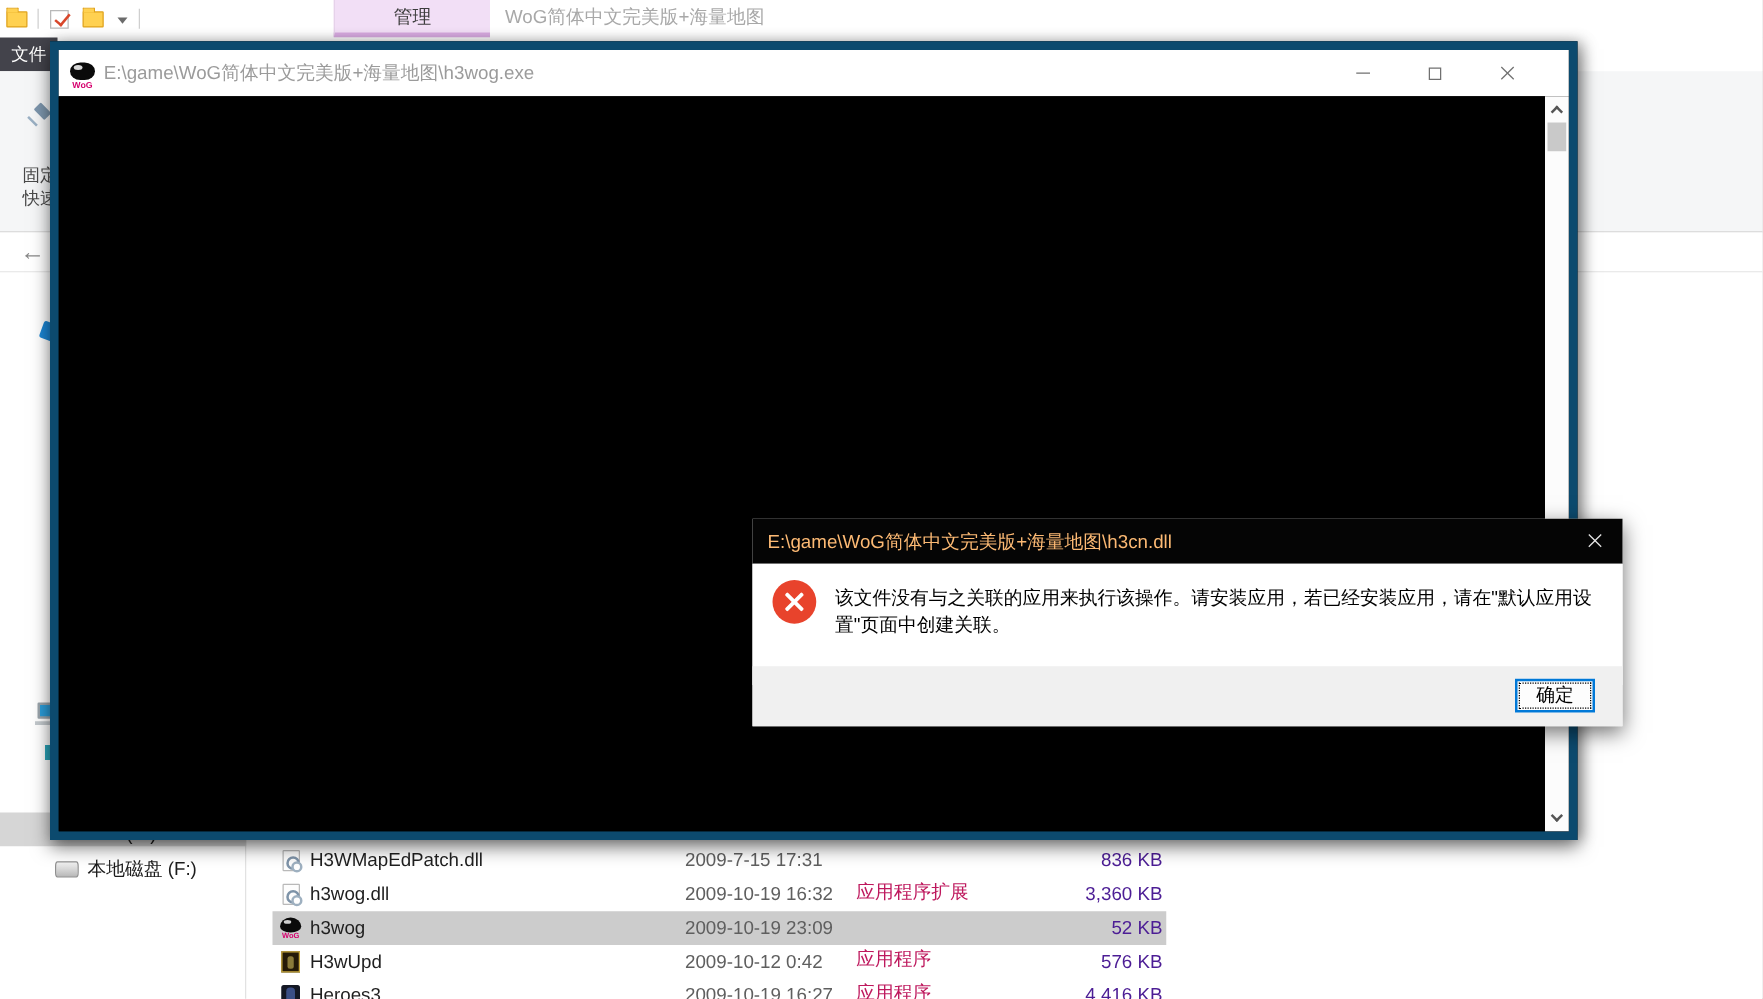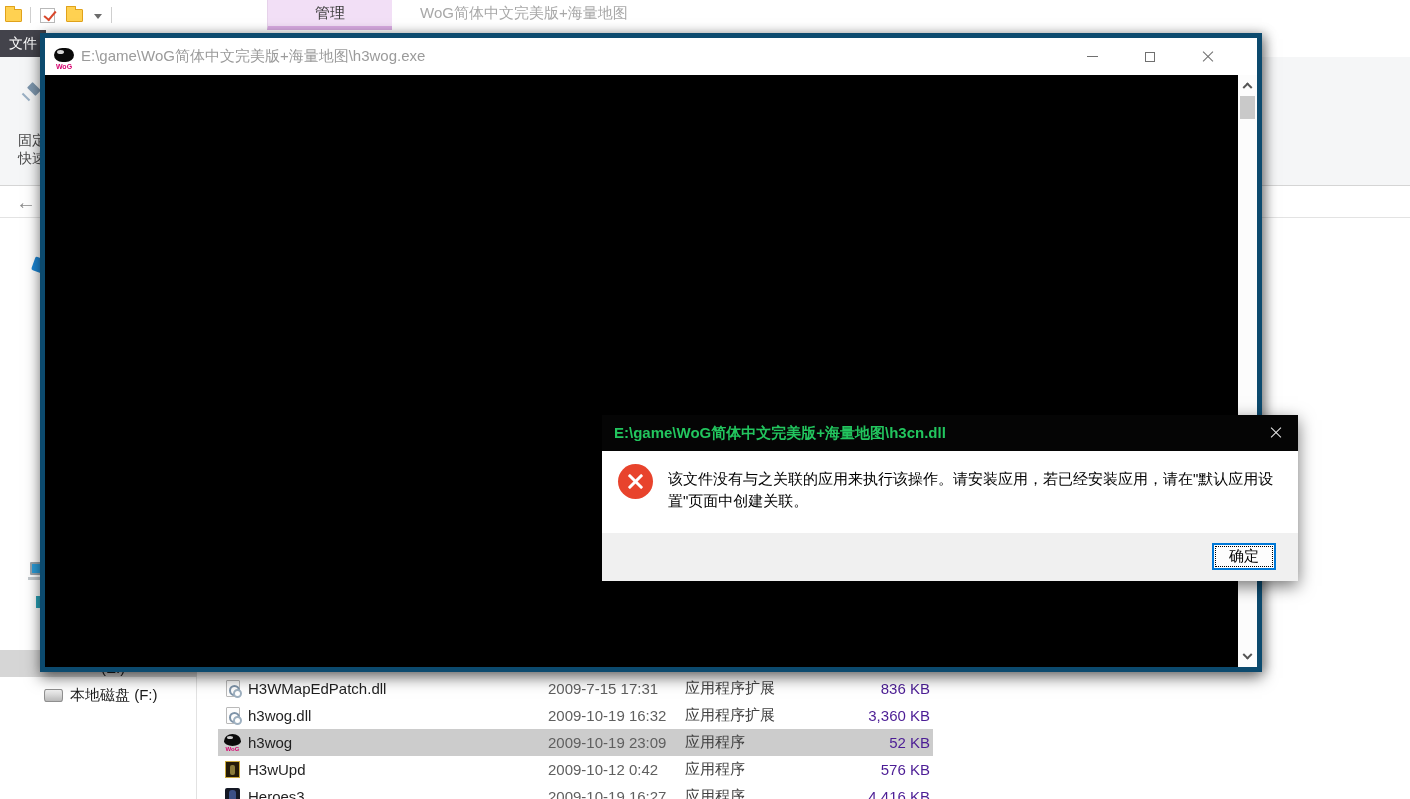--- a/index.html
+++ b/index.html
@@ -15,21 +15,21 @@
   .qat-sep { width:1px; height:16px; background:#cfcfcf; margin:0 3px; }
   .qat-check { width:15px; height:15px; border:1px solid #b9b9b9; background:#fff; position:relative; margin:0 6px; }
   .qat-check:before { content:""; position:absolute; left:3px; top:2px; width:10px; height:5px; border-left:2px solid #d8472b; border-bottom:2px solid #d8472b; transform:rotate(-50deg); }
   .qat-caret { width:0; height:0; border-left:4px solid transparent; border-right:4px solid transparent; border-top:5px solid #6b6b6b; margin:0 6px; position:relative; top:1px; }
 
   #manage-tab { position:absolute; left:267px; top:0; width:125px; height:30px;
     background:#f2dff6; border-bottom:4px solid #d9abe2; border-left:1px solid #e6d2ea;
     display:flex; align-items:center; justify-content:center;
     font-size:15px; color:#3d3d3d; }
   #exp-title { position:absolute; left:404px; top:0; height:27px; display:flex; align-items:center;
-    font-size:15px; color:#a8a8a8; white-space:nowrap;margin-left:16px; }
+    font-size:15px; color:#a8a8a8; white-space:nowrap; }
 
   #exp-tabrow { position:absolute; left:0; top:30px; width:1410px; height:27px; background:#fff; }
   #file-btn { position:absolute; left:0; top:0; width:46px; height:27px; background:#43434b;
     color:#fff; font-size:14px; display:flex; align-items:center; justify-content:center; }
 
   #exp-ribbon { position:absolute; left:0; top:57px; width:1410px; height:129px;
     background:#f5f6f7; border-bottom:1px solid #d5d5d5; }
   #pin-btn { position:absolute; left:4px; top:22px; width:70px; height:92px; text-align:center; }
   .pin-icon { position:absolute; left:16px; top:4px; width:22px; height:22px; }
   .pin-icon:before { content:""; position:absolute; left:8px; top:2px; width:12px; height:8px; background:#7d96ad; transform:rotate(45deg); border-radius:1px; }
@@ -55,38 +55,38 @@
   .sb-net-icon .scr { position:absolute; left:0; bottom:0; width:11px; height:9px; background:#2f7fd0; border:1px solid #1f5f9f; }
 
   
   #filelist { position:absolute; left:218px; top:0; width:1192px; height:581px; }
   .frow { position:absolute; left:0; width:715px; height:27px; font-size:15px; color:#1f1f1f;text-decoration:underline; }
   .frow.selected { background:#cccccc; }
   .fcell { position:absolute; top:0; height:27px; display:flex; align-items:center; white-space:nowrap; }
   .fc-icon { left:6px; width:17px; justify-content:center; }
   .fc-name { left:30px; }
   .fc-date { left:330px; color:#5f5f5f; }
-  .fc-type { left:467px; color:#404040; }
+  .fc-type { left:467px; color:#be185d;margin-top:25px; }
   .fc-size { left:540px; width:172px; justify-content:flex-end; color:#4c1d95; }
 
   .ico-dll { position:relative; width:14px; height:17px; background:#fdfdfd; border:1px solid #b9b9b9; border-radius:1px; }
   .ico-dll:before { content:""; position:absolute; left:2px; top:4px; width:7px; height:7px; border-radius:50%; border:2px solid #7e93a8; }
   .ico-dll:after { content:""; position:absolute; left:6px; top:8px; width:5px; height:5px; border-radius:50%; border:2px solid #9eb0c0; background:#fff; }
   .ico-wog { position:relative; width:17px; height:17px; }
   .ico-wog .eye { position:absolute; left:0; top:0; width:17px; height:12px; background:#0a0a0a; border-radius:50% 50% 50% 50%/60% 60% 40% 40%; }
   .ico-wog .glint { position:absolute; left:3px; top:2px; width:6px; height:3px; background:#cfcfcf; border-radius:50%; }
   .ico-wog .wtxt { position:absolute; left:0; bottom:-1px; width:17px; text-align:center; font-size:6px; font-weight:bold; color:#d6006e; line-height:6px; }
   .ico-upd { width:15px; height:17px; background:#241a08; border:1px solid #caa93c; }
   .ico-upd:before { content:""; display:block; margin:3px auto 0; width:5px; height:10px; background:#8a7b3a; border-radius:2px; }
   .ico-hero { width:15px; height:17px; background:#141824; border-radius:2px; }
   .ico-hero:before { content:""; display:block; margin:2px auto 0; width:7px; height:13px; background:#3b4f86; border-radius:3px 3px 0 0; }
 
   
   #game-window { position:absolute; left:40px; top:33px; width:1222px; height:639px;
-    background:#000; border:5px solid #0c4a6e; z-index:10;
+    background:#000; border:7px solid #0c4a6e; z-index:10;
     box-shadow:0 6px 14px rgba(0,0,0,.5), 4px 0 10px rgba(0,0,0,.25); }
   #gw-titlebar { position:absolute; left:0; top:0; width:100%; height:37px; background:#fff;
     display:flex; align-items:center; }
   .gw-icon { position:relative; width:20px; height:22px; margin-left:9px; }
   .gw-icon .eye { position:absolute; left:0; top:2px; width:20px; height:14px; background:#0a0a0a; border-radius:50%/60%; }
   .gw-icon .glint { position:absolute; left:3px; top:4px; width:7px; height:4px; background:#d8d8d8; border-radius:50%; }
   .gw-icon .wtxt { position:absolute; left:0; bottom:-2px; width:20px; text-align:center; font-size:7px; font-weight:bold; color:#d6006e; line-height:7px; }
   #gw-title { margin-left:7px; font-size:15px; color:#9b9b9b; white-space:nowrap; }
   #gw-controls { position:absolute; right:20px; top:0; height:37px; display:flex; }
   .gw-btn { width:58px; height:37px; display:flex; align-items:center; justify-content:center; }
@@ -102,21 +102,21 @@
   .chev { width:7px; height:7px; border-left:2px solid #555; border-top:2px solid #555; }
   .chev.up { transform:rotate(45deg) translate(2px,2px); }
   .chev.down { transform:rotate(225deg) translate(2px,2px); }
   #gw-thumb { position:absolute; left:2px; top:21px; width:15px; height:23px; background:#c9c9c9; }
 
   
   #dialog { position:absolute; left:602px; top:415px; width:696px; height:166px; z-index:20;
     background:#fff; box-shadow:0 5px 16px rgba(0,0,0,.55); }
   #dlg-titlebar { position:absolute; left:0; top:0; width:100%; height:36px; background:#050505;
     display:flex; align-items:center; }
-  #dlg-title { margin-left:12px; font-size:15px; color:#22c55e; white-space:nowrap;font-weight:bold; }
+  #dlg-title { margin-left:12px; font-size:15px; color:#fdba74; white-space:nowrap; }
   #dlg-close { position:absolute; right:0; top:0; width:45px; height:36px; display:flex; align-items:center; justify-content:center; }
   #dlg-close .glyph-x:before,#dlg-close .glyph-x:after { background:#e8e8e8; }
   #dlg-body { position:absolute; left:0; top:36px; width:100%; height:97px; background:#fff; }
   #err-icon { position:absolute; left:16px; top:13px; width:35px; height:35px; border-radius:50%; background:#e8432c; }
   #err-icon:before,#err-icon:after { content:""; position:absolute; left:8px; top:16px; width:19px; height:3px; background:#fff; border-radius:1px; }
   #err-icon:before { transform:rotate(45deg); } #err-icon:after { transform:rotate(-45deg); }
   .dlg-msg { position:absolute; left:66px; top:17px; font-size:15px; color:#000; line-height:22px; white-space:nowrap; }
   #dlg-footer { position:absolute; left:0; bottom:0; width:100%; height:48px; background:#f0f0f0; }
   #ok-btn { position:absolute; right:22px; top:10px; width:64px; height:27px; background:#fdfdfd;
     border:2px solid #0078d7; font-size:15px; color:#000000; font-family:inherit;

